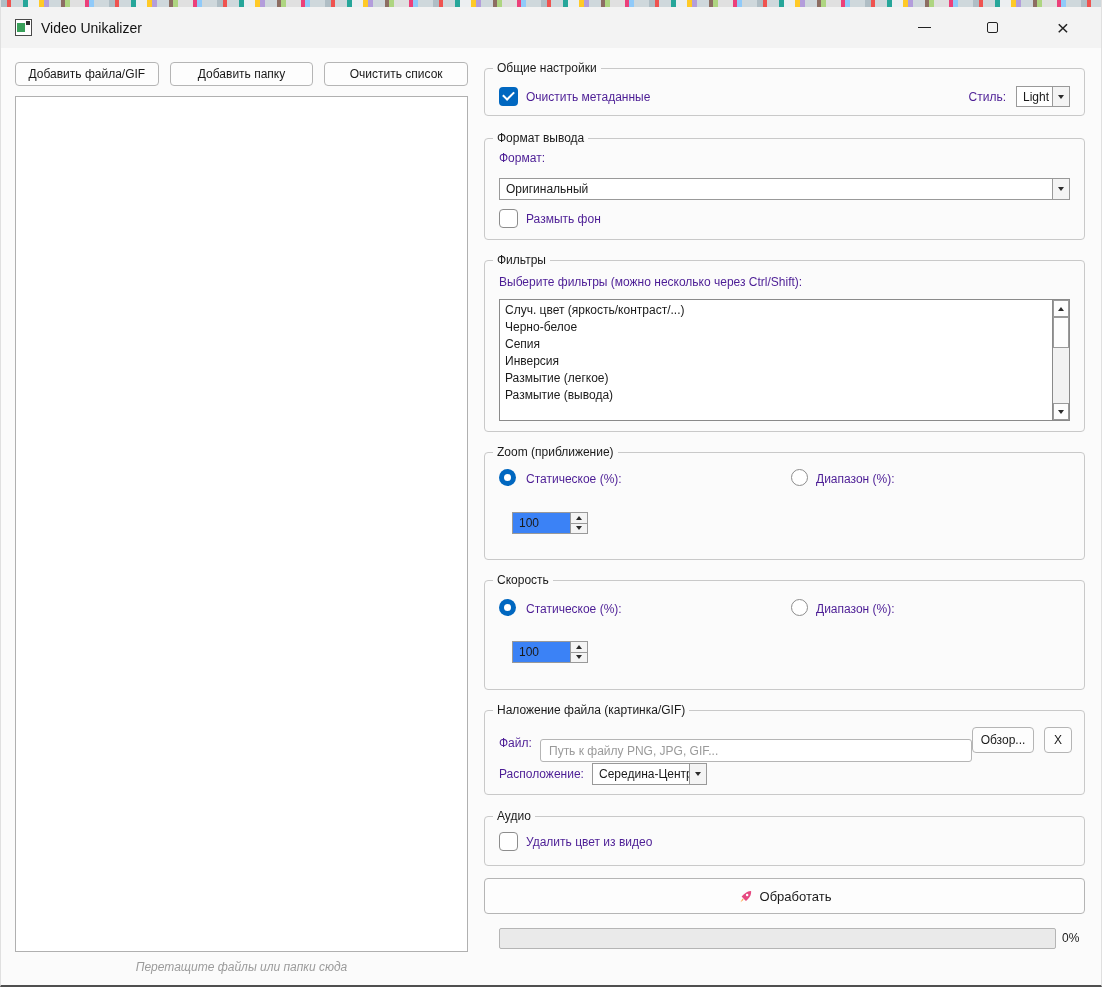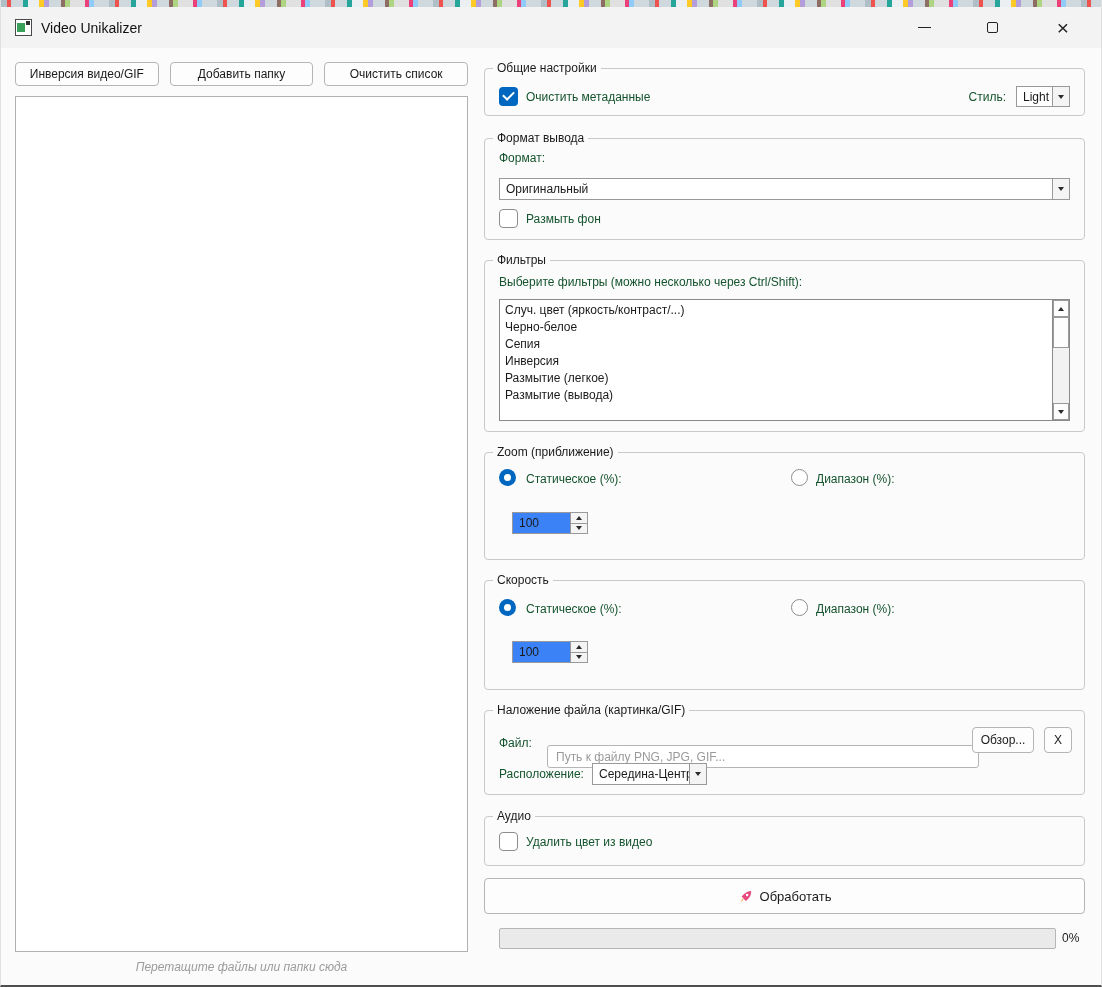--- a/index.html
+++ b/index.html
@@ -42,21 +42,21 @@
 
   .group { position: absolute; left: 483px; width: 601px; border: 1px solid #c9c9c9; border-radius: 4px; background: #fbfbfb; }
   .legend { position: absolute; top: -8px; left: 8px; padding: 0 4px; background: #fbfbfb; font-size: 12px; color: #1a1a1a; white-space: nowrap; }
   .g-general { top: 68px;  height: 48px; }
   .g-format  { top: 138px; height: 102px; }
   .g-filters { top: 260px; height: 172px; }
   .g-zoom    { top: 452px; height: 108px; }
   .g-speed   { top: 580px; height: 110px; }
   .g-overlay { top: 710px; height: 85px; }
   .g-audio   { top: 816px; height: 50px; }
-  .lbl { position: absolute; font-size: 12px; color: #14532d; white-space: nowrap; }
+  .lbl { position: absolute; font-size: 12px; color: #4c1d95; white-space: nowrap; }
 
   .cb { position: absolute; width: 19px; height: 19px; border-radius: 4px; }
   .cb.checked { background: #0067c0; }
   .cb.checked::after {
     content: ""; position: absolute; left: 4px; top: 4px; width: 9px; height: 5px;
     border-left: 2px solid #fff; border-bottom: 2px solid #fff; transform: rotate(-45deg);
   }
   .cb.unchecked { background: #fff; border: 1px solid #8d8d8d; }
 
   .radio { position: absolute; width: 17px; height: 17px; border-radius: 50%; }
@@ -117,21 +117,21 @@
     </div>
     <div class="win-btn max">
       <span class="glyph-max"></span>
     </div>
     <div class="win-btn close">
       <span class="glyph-close">×</span>
     </div>
   </div>
 
   <div class="btn-row">
-    <button class="btn">Инверсия видео/GIF</button>
+    <button class="btn">Добавить файла/GIF</button>
     <button class="btn">Добавить папку</button>
     <button class="btn">Очистить список</button>
   </div>
   <div class="file-list"></div>
   <div class="drop-hint">Перетащите файлы или папки сюда</div>
 
   <div class="group g-general">
     <span class="legend">Общие настройки</span>
     <span class="cb checked" style="left:14px; top:18px;"></span>
     <span class="lbl" style="left:41px; top:21px;">Очистить метаданные</span>
@@ -215,21 +215,21 @@
         <span class="spin-btn">
             <span class="tri-down sm"></span>
           </span>
       </span>
     </div>
   </div>
 
   <div class="group g-overlay">
     <span class="legend">Наложение файла (картинка/GIF)</span>
     <span class="lbl" style="left:14px; top:25px;">Файл:</span>
-    <input class="text-input" style="left: 55px; top: 34px; width: 432px; height: 23px; margin-left: 7px;" placeholder="Путь к файлу PNG, JPG, GIF...">
+    <input class="text-input" style="left: 55px; top: 28px; width: 432px; height: 23px;" placeholder="Путь к файлу PNG, JPG, GIF...">
     <button class="btn" style="position:absolute; left:487px; top:16px; width:62px; height:26px;">Обзор...</button>
     <button class="btn" style="position:absolute; left:559px; top:16px; width:28px; height:26px;">X</button>
     <span class="lbl" style="left:14px; top:56px;">Расположение:</span>
     <div class="combo" style="left:107px; top:52px; width:115px; height:22px;">
       <span class="combo-text">Середина-Центр</span>
       <span class="combo-arrow">
         <span class="tri-down sm"></span>
       </span>
     </div>
   </div>

